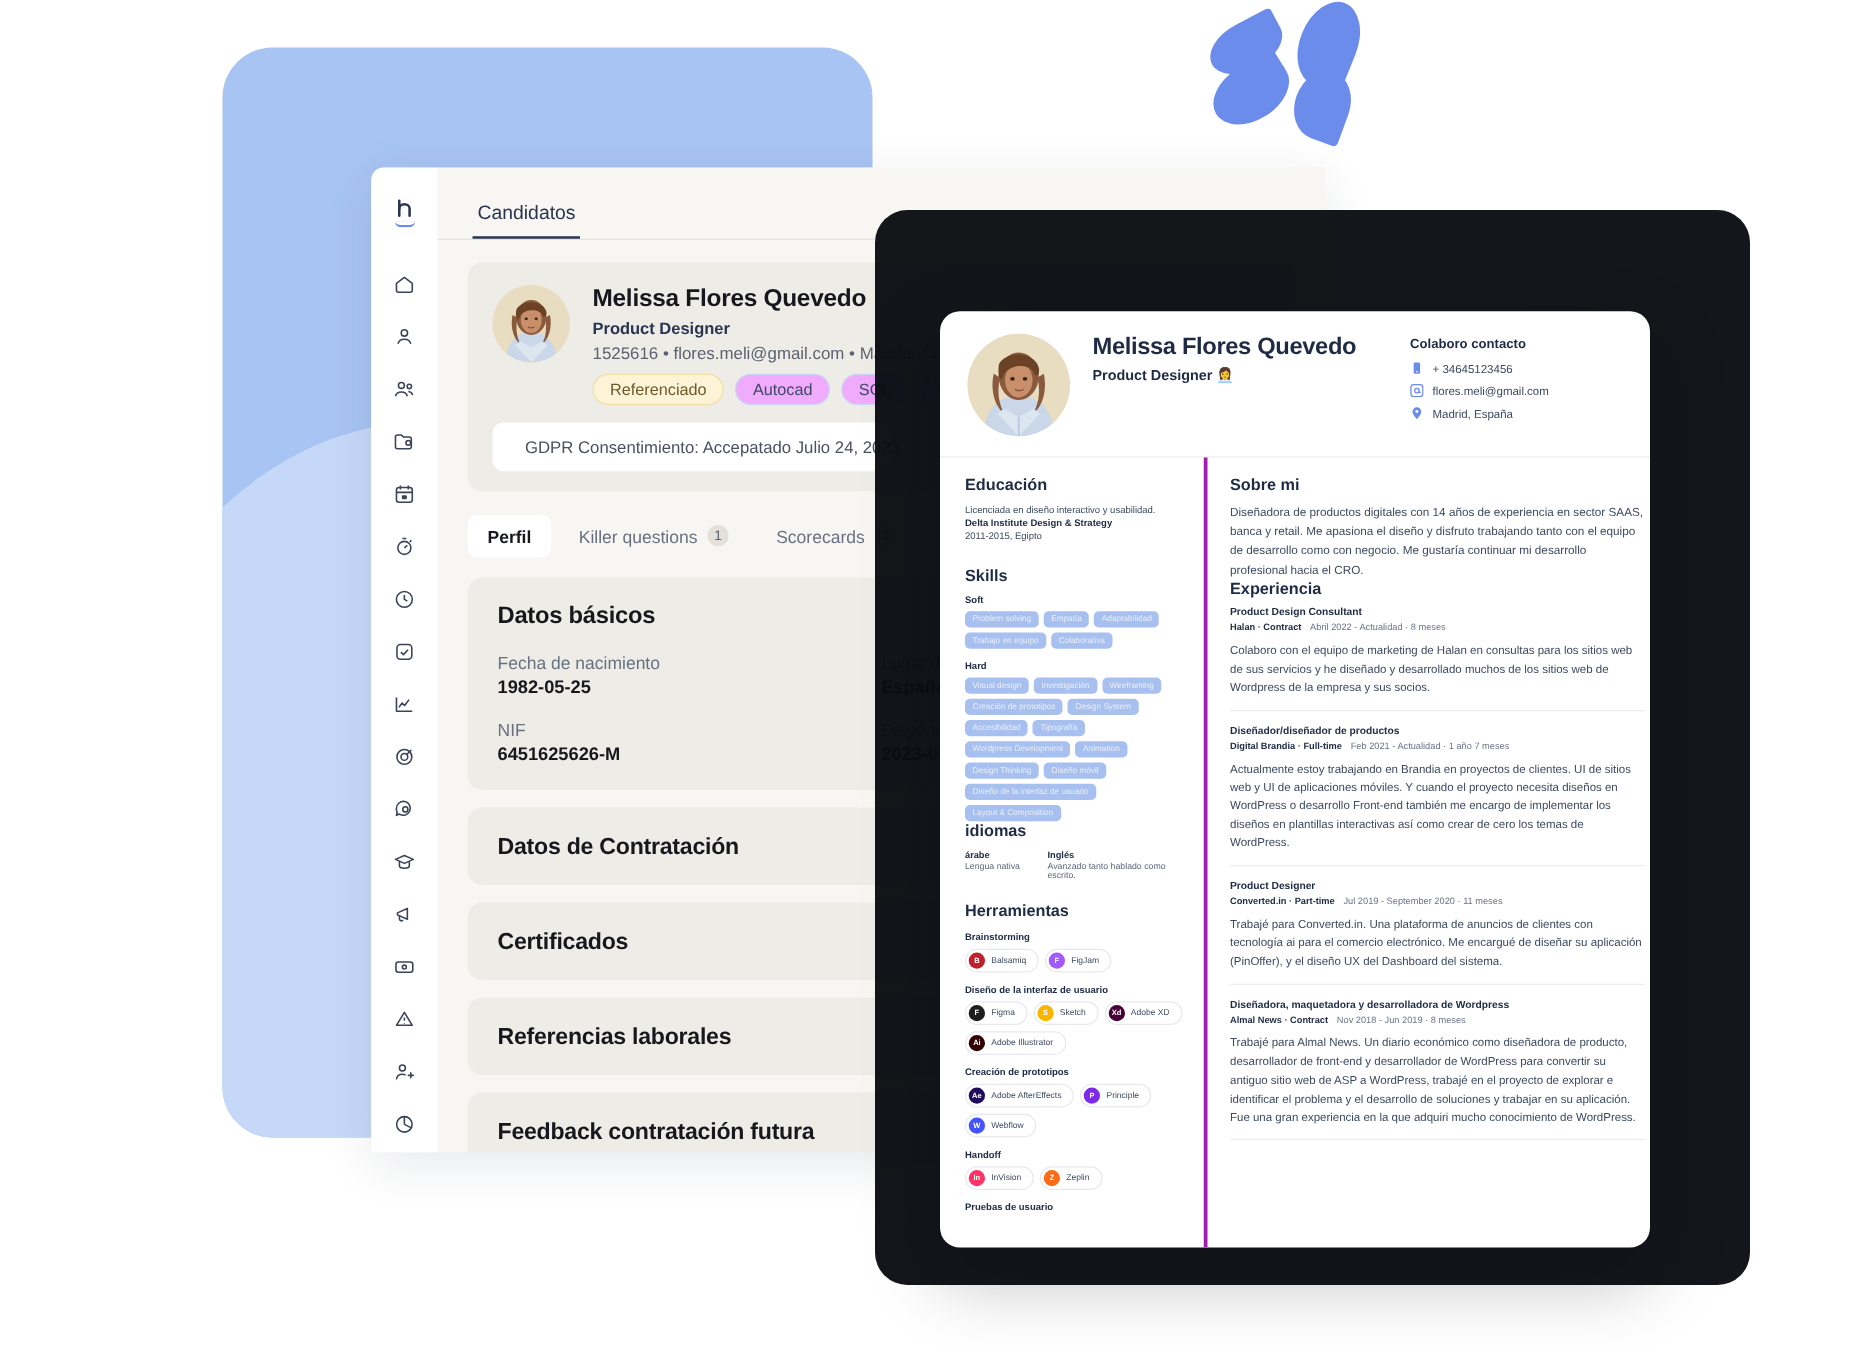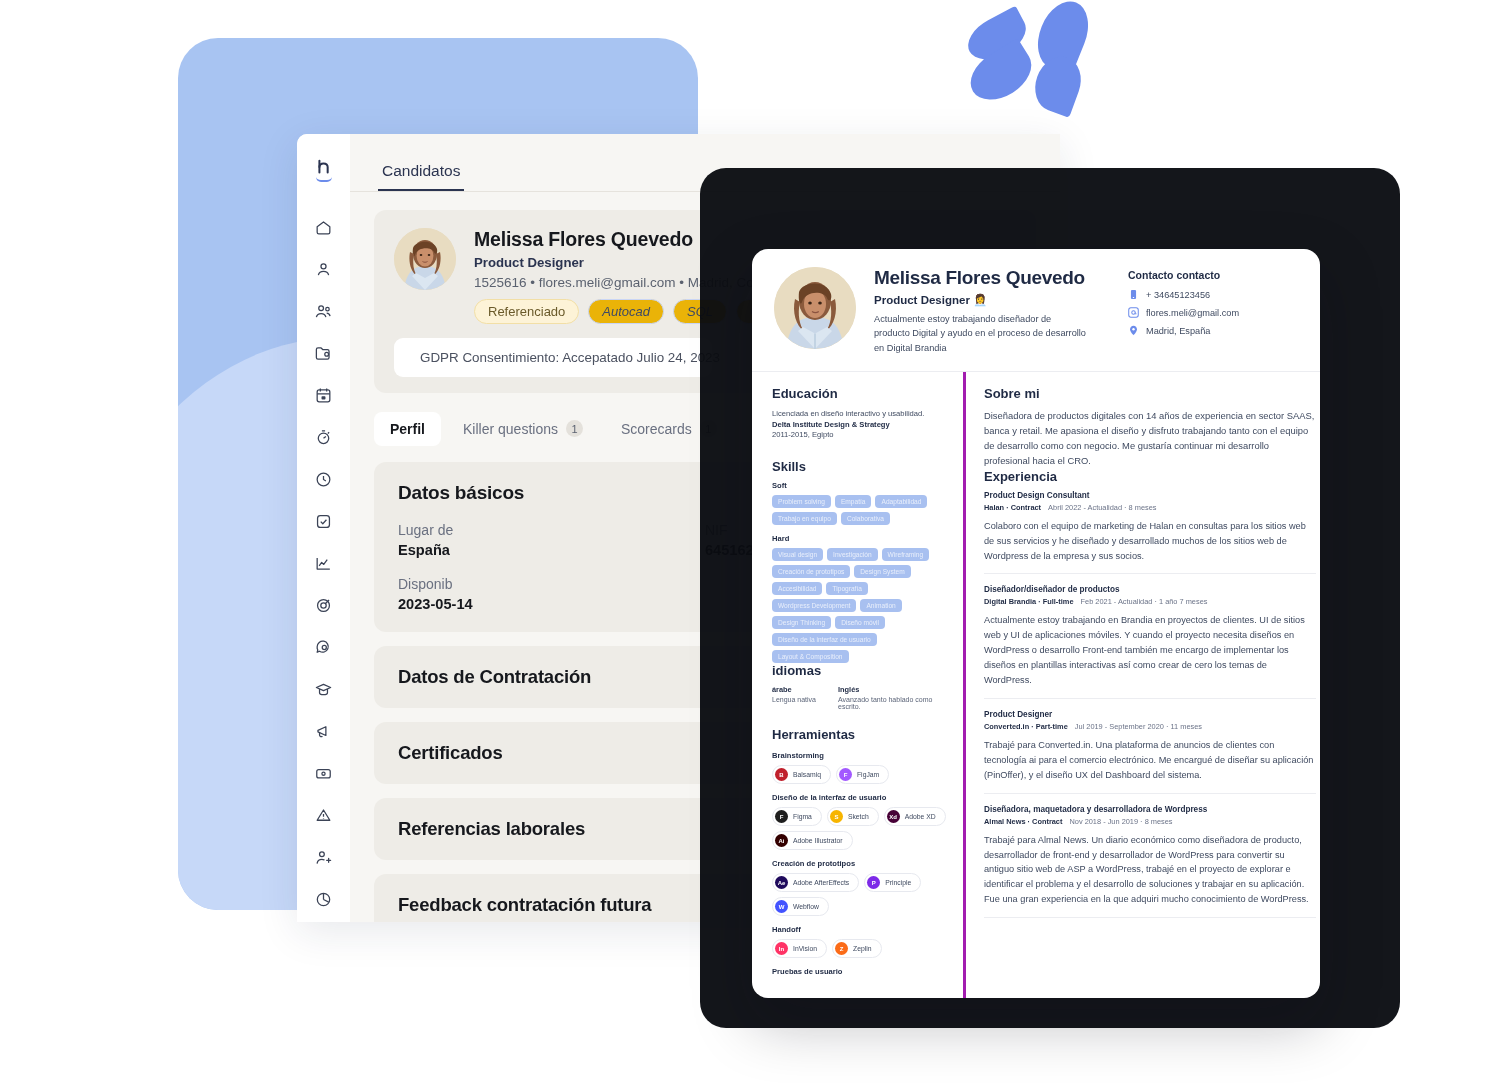--- a/index.html
+++ b/index.html
@@ -59,21 +59,21 @@
   .cand-card { background:#eeece7; border-radius:12px; padding:18px 20px 16px 20px; }
   .cand-head { display:flex; gap:18px; align-items:flex-start; }
   .avatar-lg { width:62px; height:62px; border-radius:50%; flex:0 0 62px;
                background:#e7dcc2; overflow:hidden; position:relative; }
   .cand-name { font-size:19.5px; font-weight:700; color:#16181d; letter-spacing:-.2px; }
   .cand-role { font-size:13.2px; font-weight:700; color:#2b3450; margin-top:4px; }
   .cand-meta { font-size:13.5px; color:#5b6270; margin-top:5px; white-space:nowrap; }
   .chips { display:flex; gap:9px; margin-top:9px; }
   .chip { font-size:13px; padding:4px 13px; border-radius:20px; white-space:nowrap; }
   .chip.warn { background:#fdf3d7; border:1px solid #f2dfa6; color:#6a5a2a; }
-  .chip.info { background:#eab308; border:1px solid #c9d5f5; color:#3e4a64;font-style:italic; }
+  .chip.info { background:#f0abfc; border:1px solid #c9d5f5; color:#3e4a64; }
   .gdpr { margin-top:14px; background:#fff; border-radius:9px; padding:11px 15px;
           display:flex; align-items:center; gap:11px; width:318px; }
   .gdpr-txt { font-size:13.4px; color:#4b5160; white-space:nowrap; }
 
   .tabs { display:flex; align-items:center; gap:6px; margin-top:18px; }
   .tab { font-size:14px; color:#6a7080; padding:9px 16px; border-radius:8px;
          display:flex; align-items:center; gap:8px; white-space:nowrap; }
   .tab.active { background:#fff; color:#16181d; font-weight:700; }
   .badge { background:#e4e1db; color:#5b6270; font-size:11px; border-radius:50%;
            width:17px; height:17px; display:flex; align-items:center; justify-content:center; }
@@ -339,20 +339,24 @@
           <div class="tab">
             <span>Forms</span>
             <span class="badge">1</span>
           </div>
         </div>
 
         <div class="panel">
           <h3>Datos básicos</h3>
           <div class="kv-grid">
             <div>
+              <div class="kv-label">Fecha de nacimiento</div>
+              <div class="kv-value">1982-05-25</div>
+            </div>
+            <div>
               <div class="kv-label">Lugar de</div>
               <div class="kv-value">España</div>
             </div>
             <div>
               <div class="kv-label">NIF</div>
               <div class="kv-value">6451625626-M</div>
             </div>
             <div>
               <div class="kv-label">Disponib</div>
               <div class="kv-value">2023-05-14</div>
@@ -401,24 +405,23 @@
             <ellipse cx="46" cy="36" rx="1.8" ry="1.5" fill="#3a2416"></ellipse>
             <path d="M38 44.5c2.2 1.4 4.6 1.4 6.8 0" stroke="#8a5340" stroke-width="1.3" fill="none"></path>
             <path d="M29 60l12 6.5 12-6.5 5 4-17 18-17-18z" fill="#dbe6f1"></path>
             <path d="M41 66.5v16" stroke="#b8cadd" stroke-width="1.4"></path>
           </g>
         </svg>
       </div>
       <div class="cv-id">
         <div class="cv-name">Melissa Flores Quevedo</div>
         <div class="cv-role">Product Designer 👩‍💼</div>
-        <div class="cv-bio">Actualmente estoy trabajando diseñador de producto Digital y ayudo en el proceso de desarrollo en Digital Brandia</div>
       </div>
       <div class="cv-contact">
-        <h4>Contacto contacto</h4>
+        <h4>Colaboro contacto</h4>
         <div class="contact-row">
           <svg class="c-ico" viewBox="0 0 12 12">
               <rect x="3.2" y="1" width="5.6" height="10" rx="1.2" fill="#6c8ceb"></rect>
               <rect x="5.2" y="8.6" width="1.6" height="1.1" rx=".5" fill="#fff"></rect>
             </svg>
           <span class="t">+ 34645123456</span>
         </div>
         <div class="contact-row">
           <svg class="c-ico" viewBox="0 0 12 12">
               <rect x=".8" y=".8" width="10.4" height="10.4" rx="2.4" fill="none" stroke="#6c8ceb" stroke-width="1.1"></rect>

